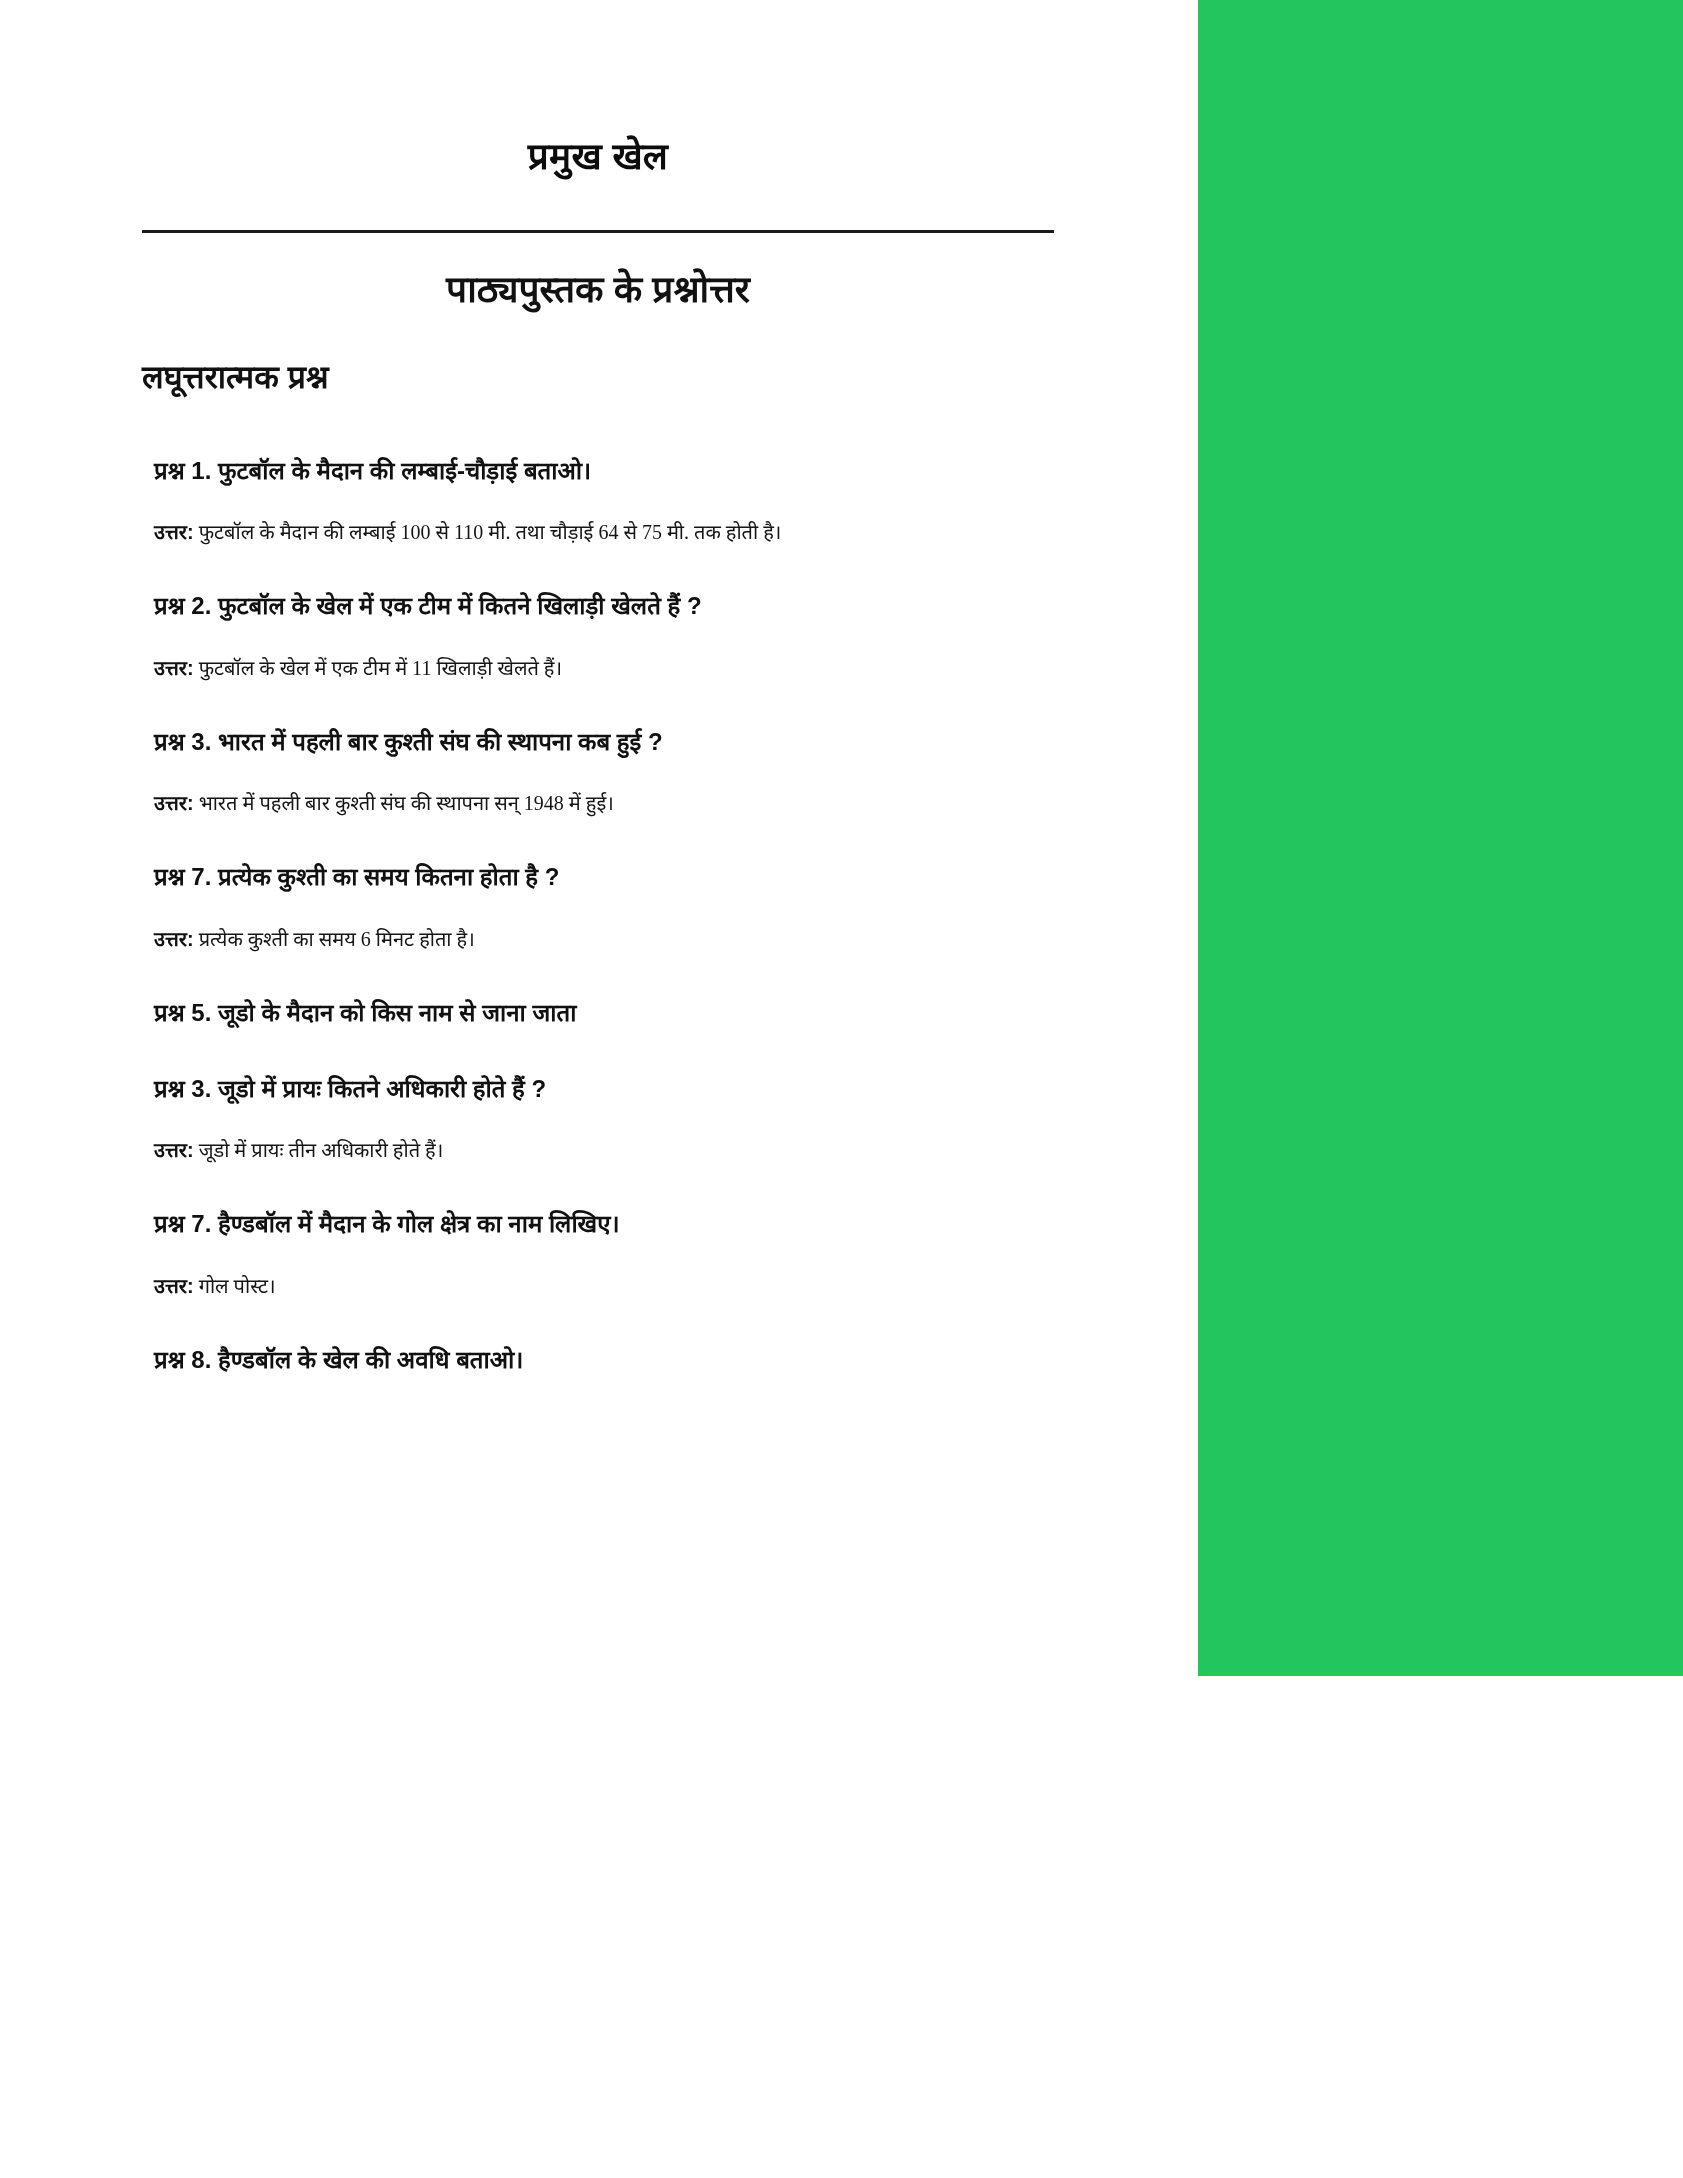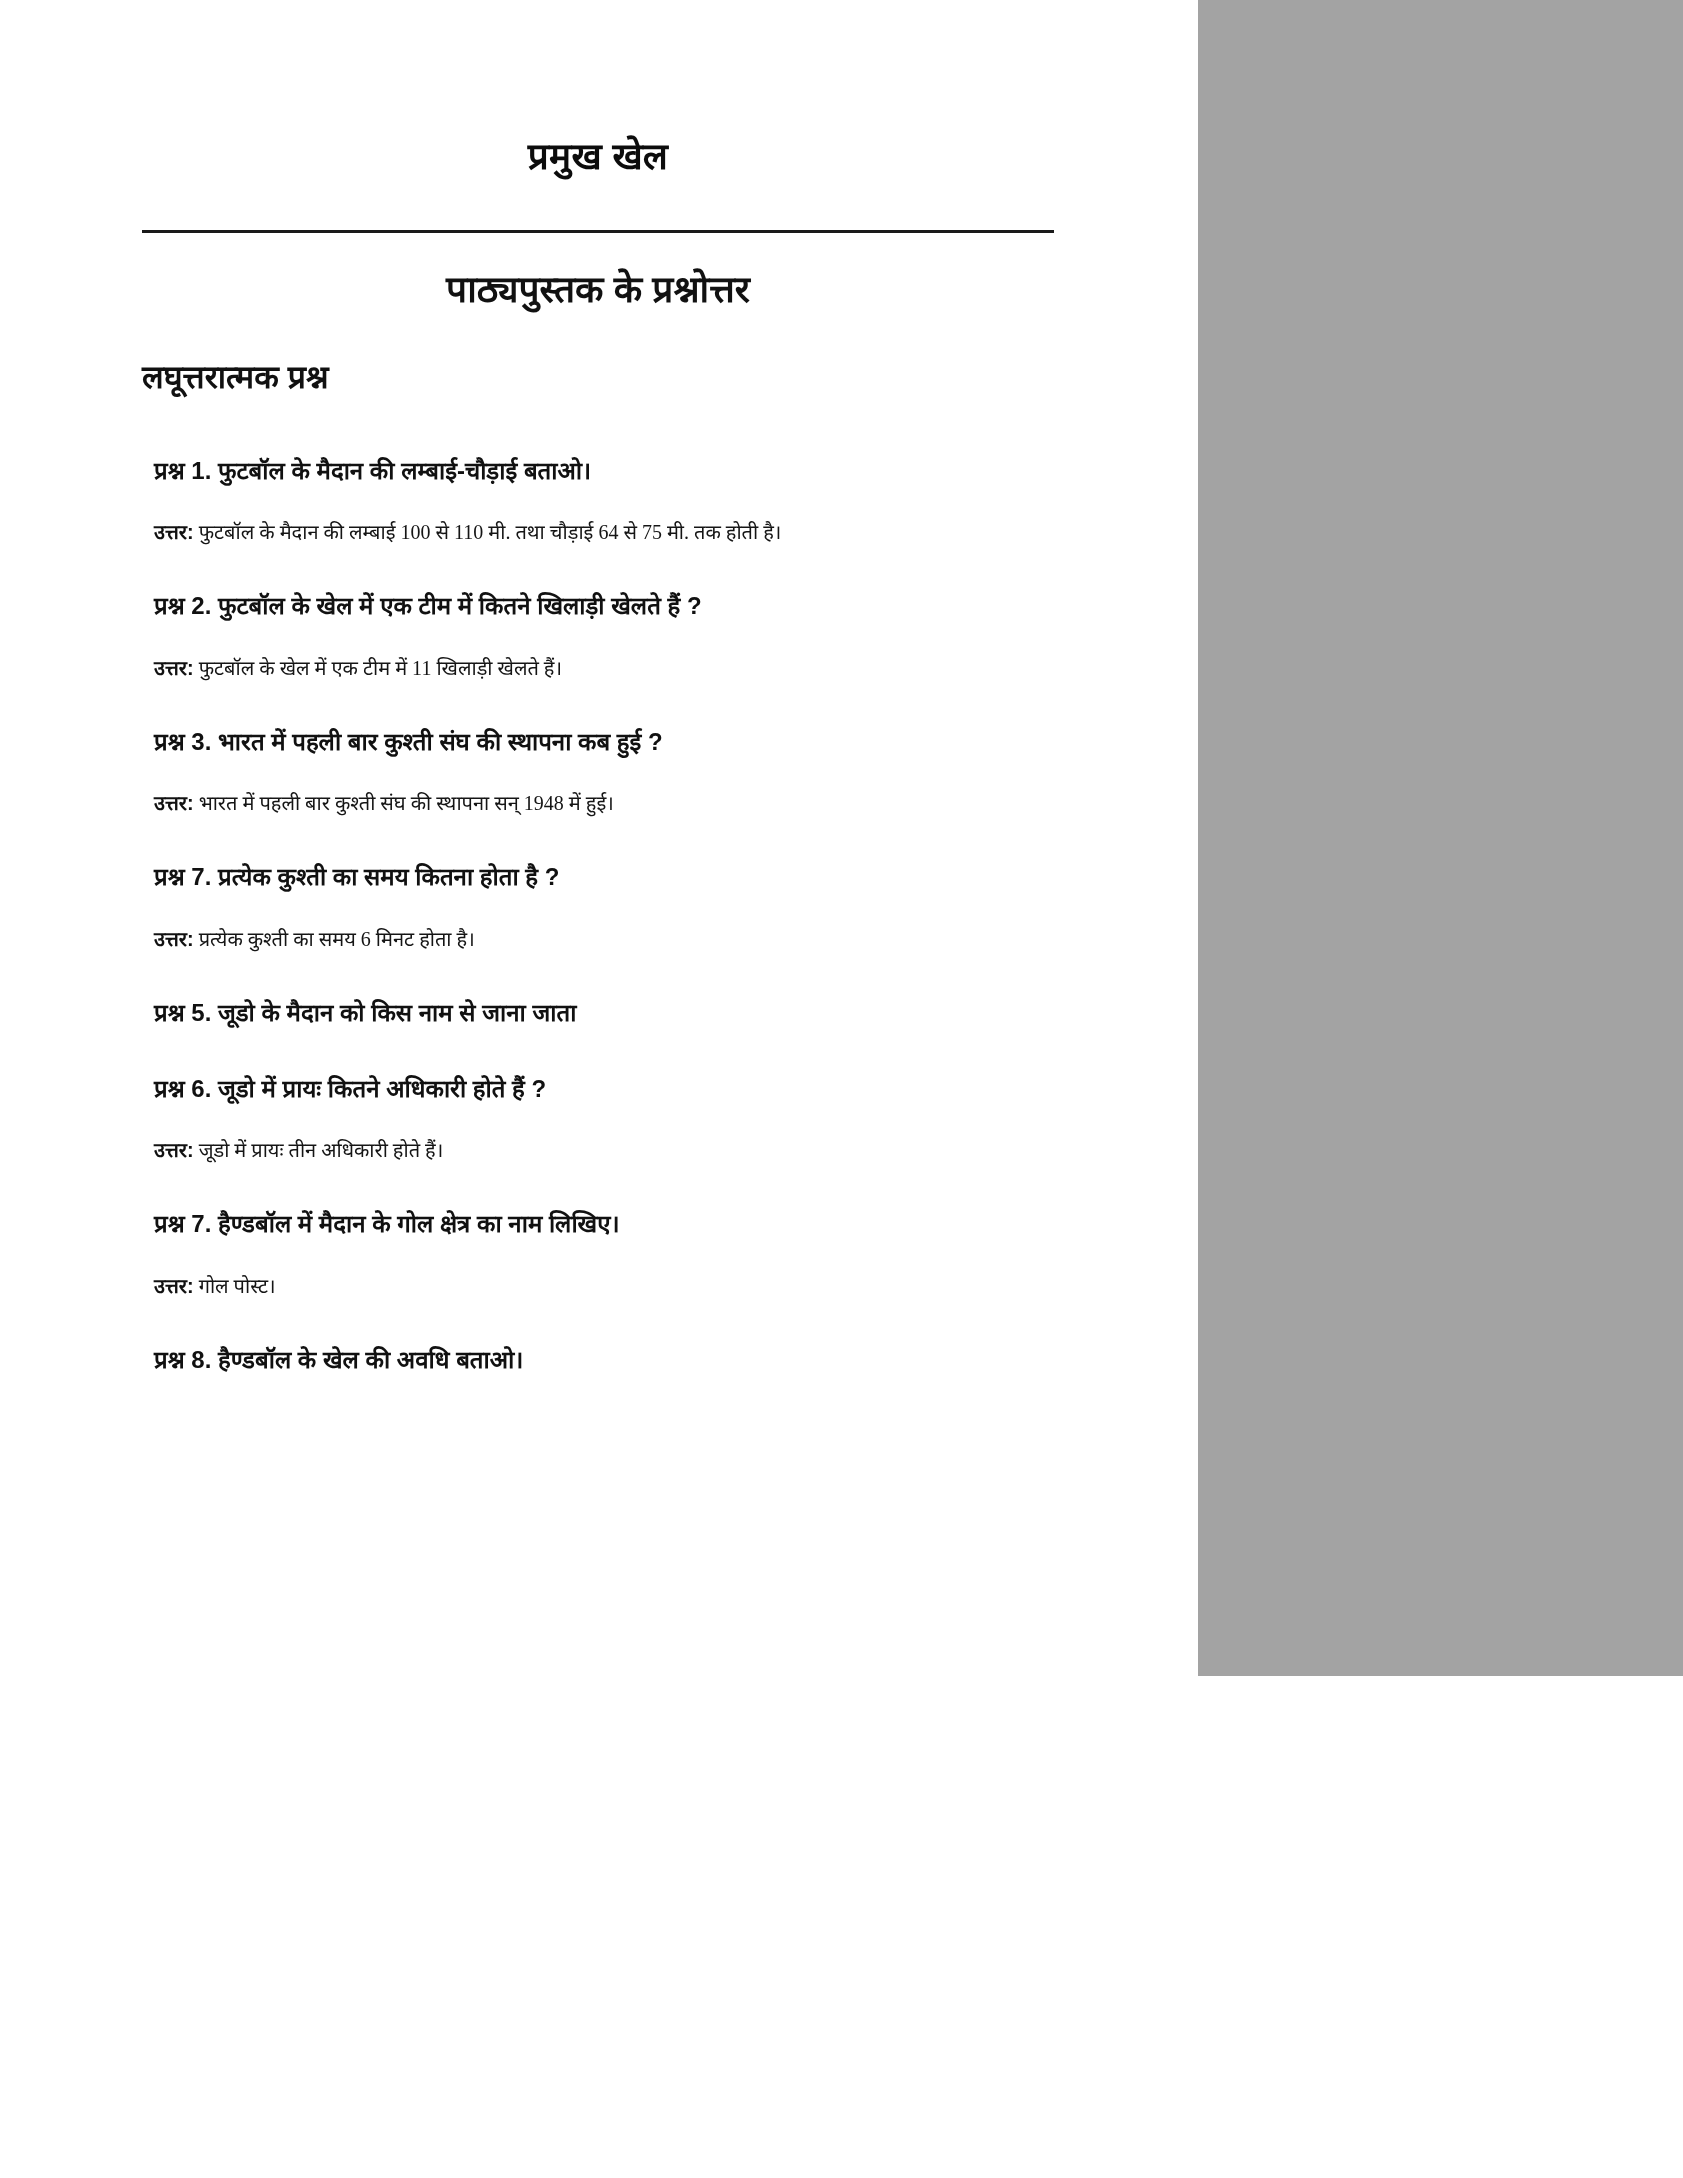--- a/index.html
+++ b/index.html
@@ -14,21 +14,21 @@
     font-family: "Liberation Serif", "DejaVu Serif", serif;
     color: #111111;
     -webkit-font-smoothing: antialiased;
   }
 
   .page {
     position: relative;
     width: 1683px;
     height: 1676px;
     box-sizing: border-box;
-    background: #a3a3a3;
+    background: #22c55e;
     overflow: hidden;
   }
 
   
   .doc {
     position: absolute;
     left: 0;
     top: 0;
     width: 1198px;
     height: 2178px;
@@ -147,21 +147,21 @@
           <p class="answer"><span class="answer-label">उत्तर:</span> <span class="answer-text">भारत में पहली बार कुश्ती संघ की स्थापना सन् 1948 में हुई।</span></p>
         </li>
         <li class="qa-item">
           <p class="question">प्रश्न 7. प्रत्येक कुश्ती का समय कितना होता है ?</p>
           <p class="answer"><span class="answer-label">उत्तर:</span> <span class="answer-text">प्रत्येक कुश्ती का समय 6 मिनट होता है।</span></p>
         </li>
         <li class="qa-item">
           <p class="question">प्रश्न 5. जूडो के मैदान को किस नाम से जाना जाता</p>
         </li>
         <li class="qa-item">
-          <p class="question">प्रश्न 6. जूडो में प्रायः कितने अधिकारी होते हैं ?</p>
+          <p class="question">प्रश्न 3. जूडो में प्रायः कितने अधिकारी होते हैं ?</p>
           <p class="answer"><span class="answer-label">उत्तर:</span> <span class="answer-text">जूडो में प्रायः तीन अधिकारी होते हैं।</span></p>
         </li>
         <li class="qa-item">
           <p class="question">प्रश्न 7. हैण्डबॉल में मैदान के गोल क्षेत्र का नाम लिखिए।</p>
           <p class="answer"><span class="answer-label">उत्तर:</span> <span class="answer-text">गोल पोस्ट।</span></p>
         </li>
         <li class="qa-item">
           <p class="question">प्रश्न 8. हैण्डबॉल के खेल की अवधि बताओ।</p>
         </li>
       </ol>

